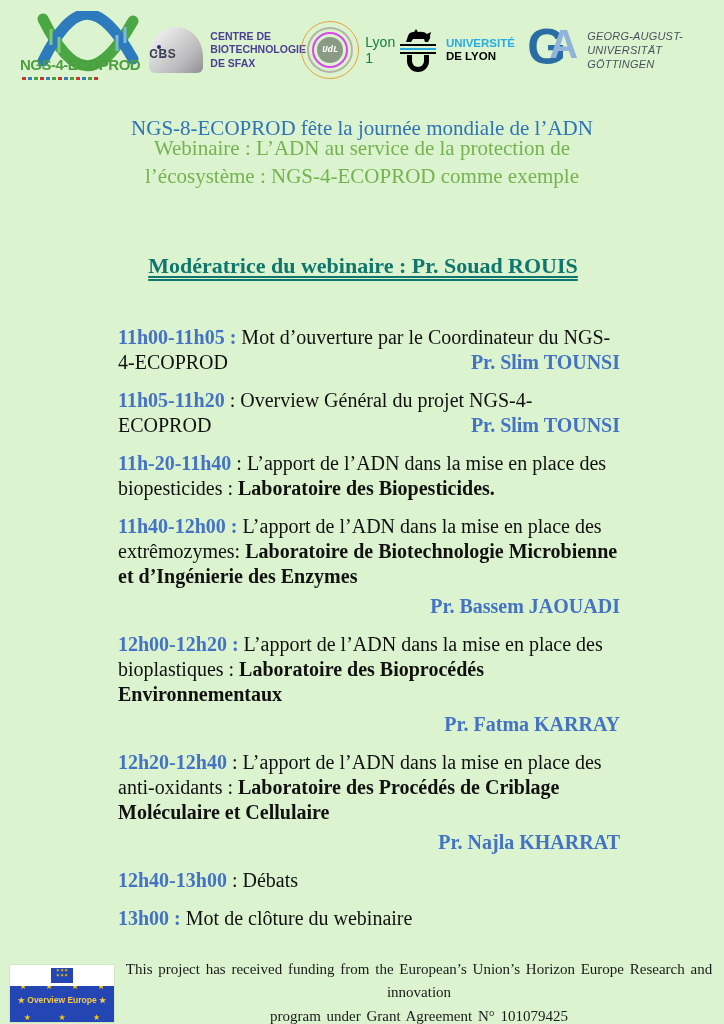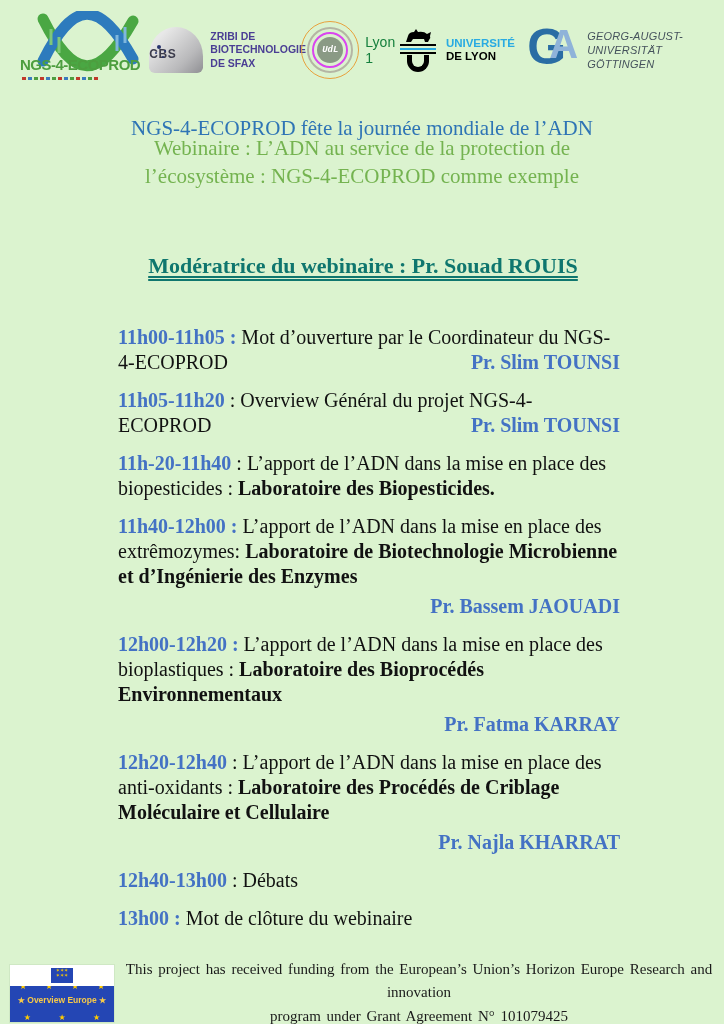--- a/index.html
+++ b/index.html
@@ -121,21 +121,21 @@
       <span class="ngs-text">NGS-4-ECOPROD</span>
       <span class="ngs-tagline"></span>
     </div>
 
     <div class="logo cbs">
       <div class="cbs-dome">
         <span class="molecule"></span>
         <span class="cbs-abbr">CBS</span>
       </div>
       <div class="cbs-textblock">
-        <div>ZRIBI DE</div>
+        <div>CENTRE DE</div>
         <div>BIOTECHNOLOGIE</div>
         <div>DE SFAX</div>
       </div>
     </div>
 
     <div class="logo lyon1">
       <div class="lyon1-rings">
         <div class="lyon1-ring2">
             <div class="lyon1-ring3">
           <div class="lyon1-core">UdL</div>
@@ -168,21 +168,21 @@
         <span class="g">G</span>
         <span class="a">A</span>
       </div>
       <div class="gau-text">
         <div>GEORG-AUGUST-UNIVERSITÄT</div>
         <div>GÖTTINGEN</div>
       </div>
     </div>
   </div>
 
-  <div class="title1">NGS-4-ECOPROD fête la journée mondiale de l’ADN</div>
+  <div class="title1">NGS-8-ECOPROD fête la journée mondiale de l’ADN</div>
   <div class="title2">Webinaire : L’ADN au service de la protection de l’écosystème : NGS-4-ECOPROD comme exemple</div>
   <div class="moderator">Modératrice du webinaire : Pr. Souad ROUIS</div>
 
   <div class="schedule" id="schedule">
       <div class="sched-item">
         <p><span class="time">11h00-11h05 :</span><span> </span><span>Mot d’ouverture par le Coordinateur du NGS-</span></p>
         <div class="split-row">
           <span>4-ECOPROD</span>
           <span class="speaker">Pr. Slim TOUNSI</span>
         </div>

